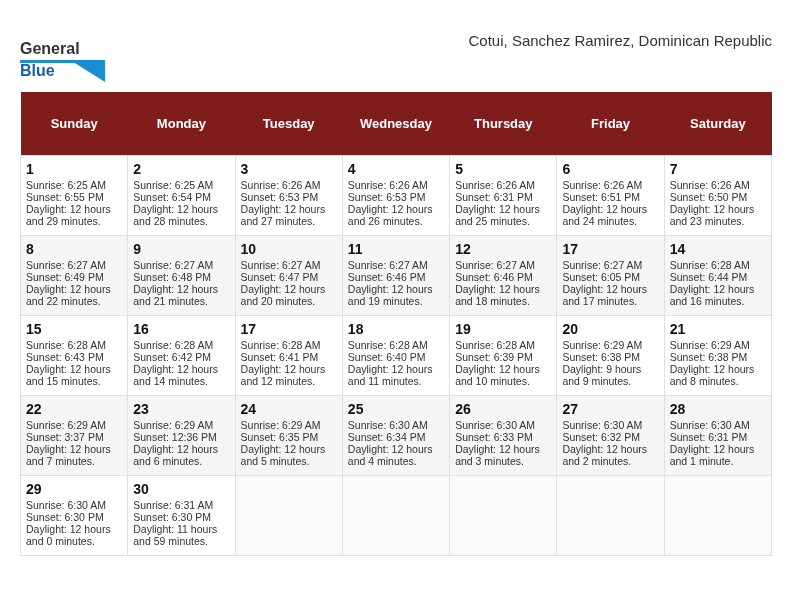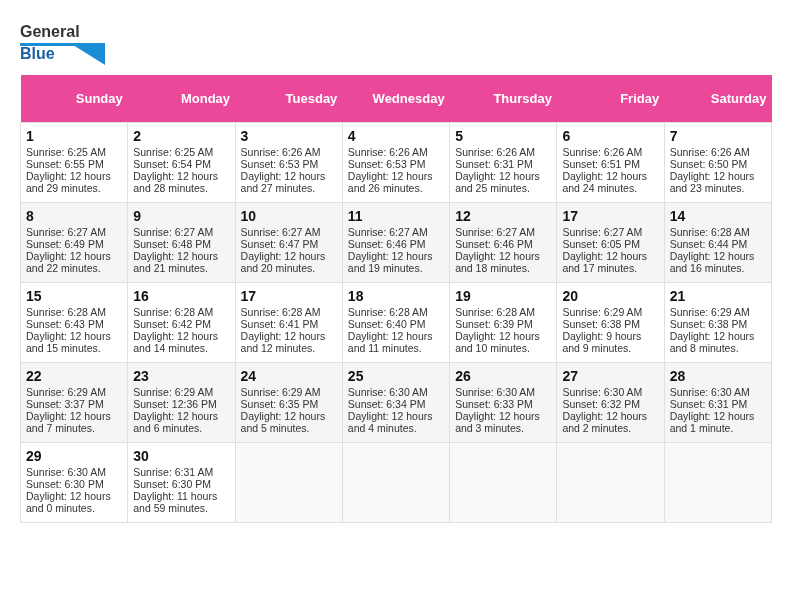--- a/index.html
+++ b/index.html
@@ -8,41 +8,42 @@
       background: #fff;
       width: 792px;
       min-height: 612px;
       padding: 15px 20px;
     }
     .header-area {
       display: flex;
       justify-content: space-between;
       align-items: flex-start;
       margin-bottom: 10px;
+      margin-top: 17px;
     }
     .title-area { text-align: right; }
     .month-title {
       font-size: 36px;
       font-weight: bold;
       color: #222;
     }
     .location-title {
       font-size: 15px;
       color: #333;
     }
     table {
       width: 100%;
       border-collapse: collapse;
       table-layout: fixed;
     }
     th {
-      background: #ec4899;
+      background: #7f1d1d;
       color: #fff;
-      text-align: right;
-      padding: 16px 5px;
+      text-align: center;
+      padding: 24px 5px;
       font-size: 13px;
       font-weight: bold;
     }
     td {
       vertical-align: top;
       padding: 5px;
       font-size: 10.5px;
       color: #333;
       border: 1px solid #e0e0e0;
       height: 80px;
@@ -78,20 +79,21 @@
         <polygon points="50,28 85,28 85,50" fill="#1a8dd4"></polygon>
 
         <rect x="0" y="28" width="85" height="3" fill="#1a8dd4"></rect>
 
         <text x="0" y="44" font-family="Arial" font-weight="bold" font-size="16" fill="#1a5fa8">Blue</text>
       </svg>
     </div>
   </div>
 
   <div class="title-area">
+    <div class="location-title">Cotui, Sanchez Ramirez, Dominican Republic</div>
   </div>
 </div>
 
 <table>
   <thead>
     <tr>
       <th>Sunday</th>
       <th>Monday</th>
       <th>Tuesday</th>
       <th>Wednesday</th>

